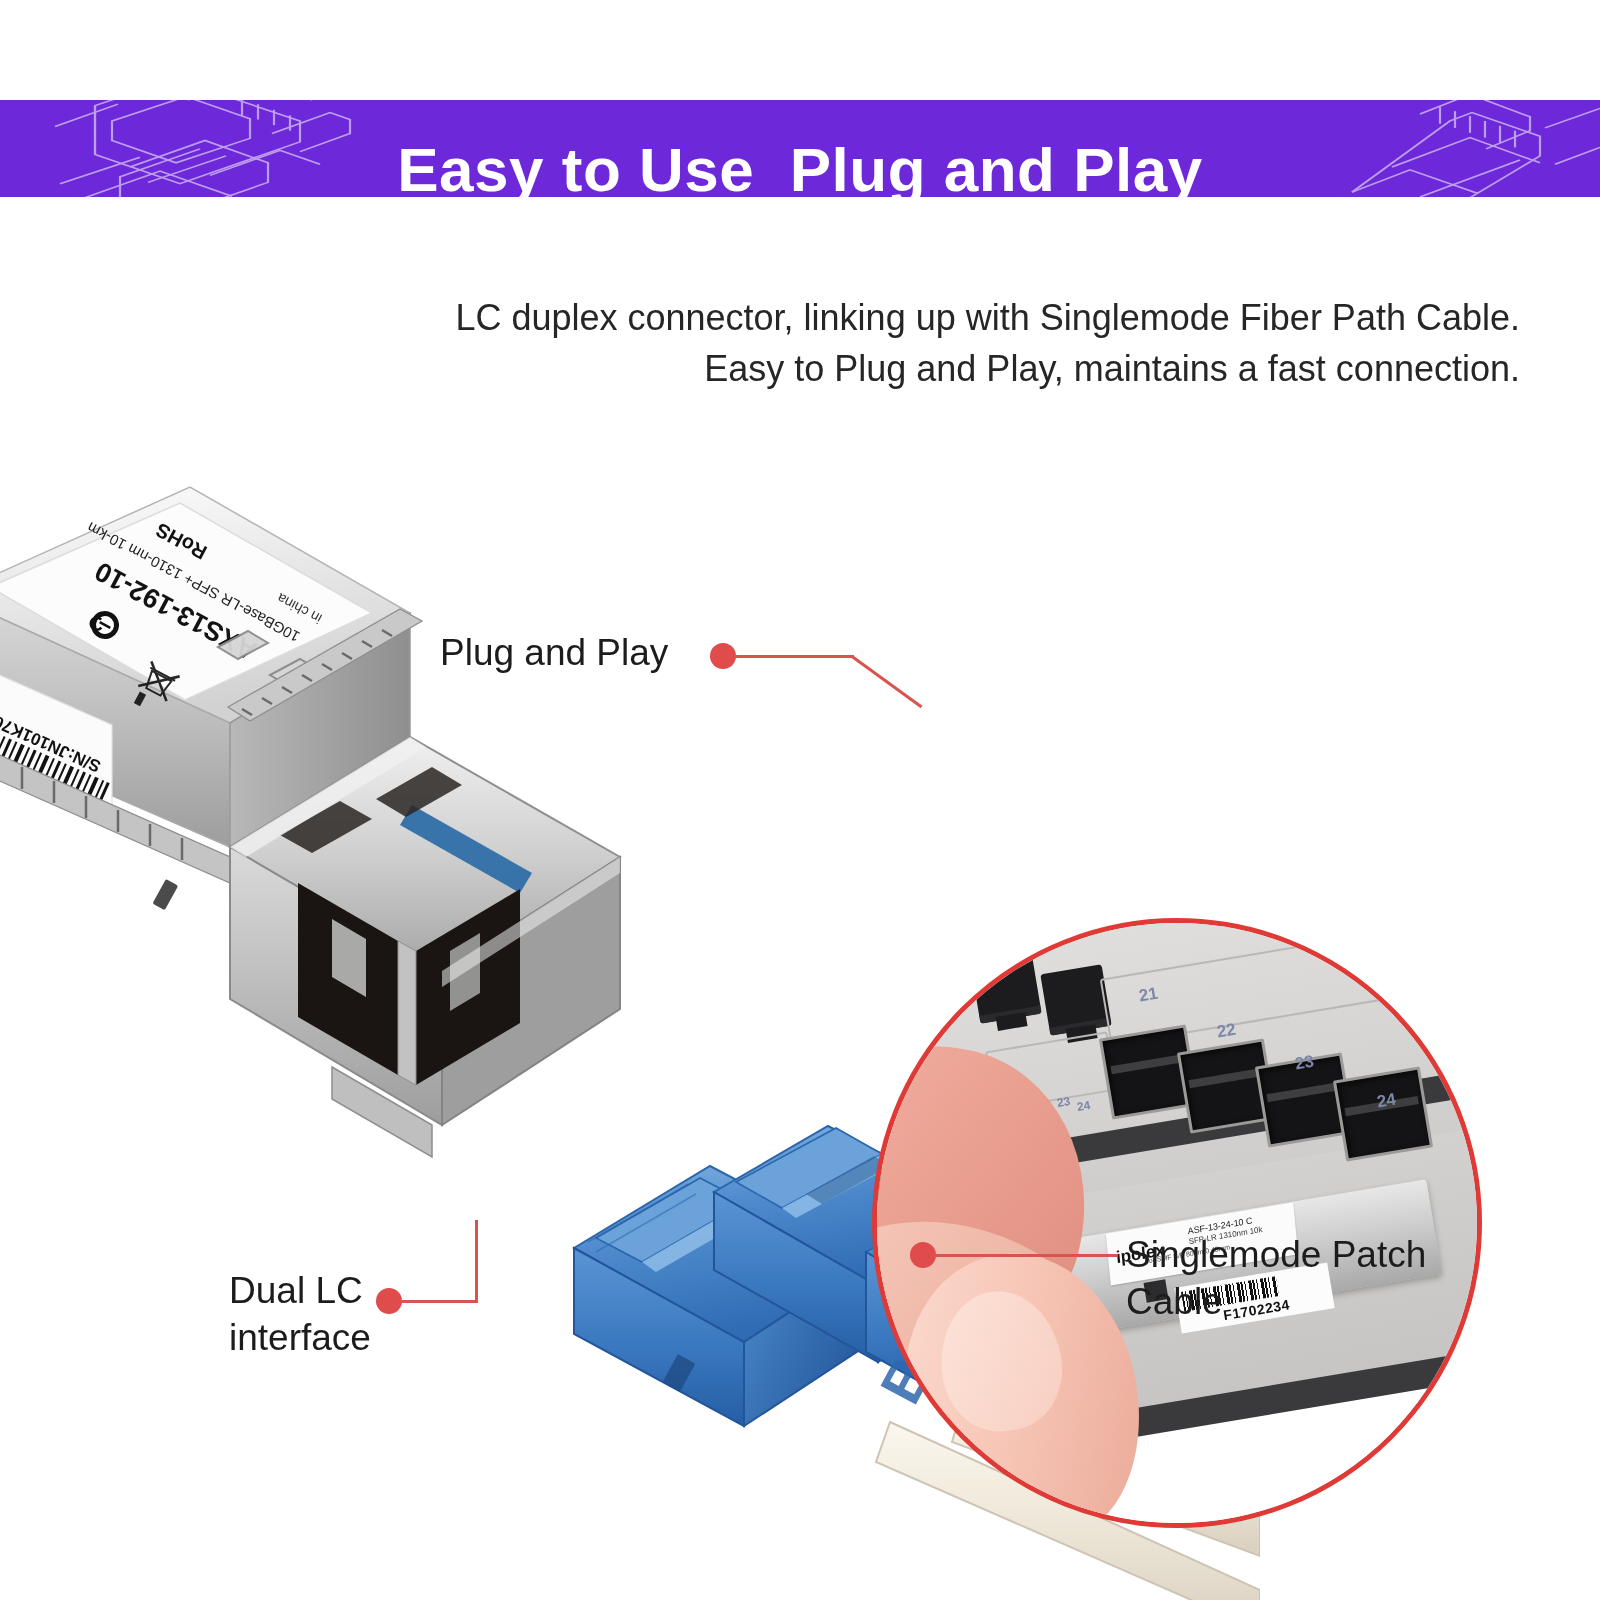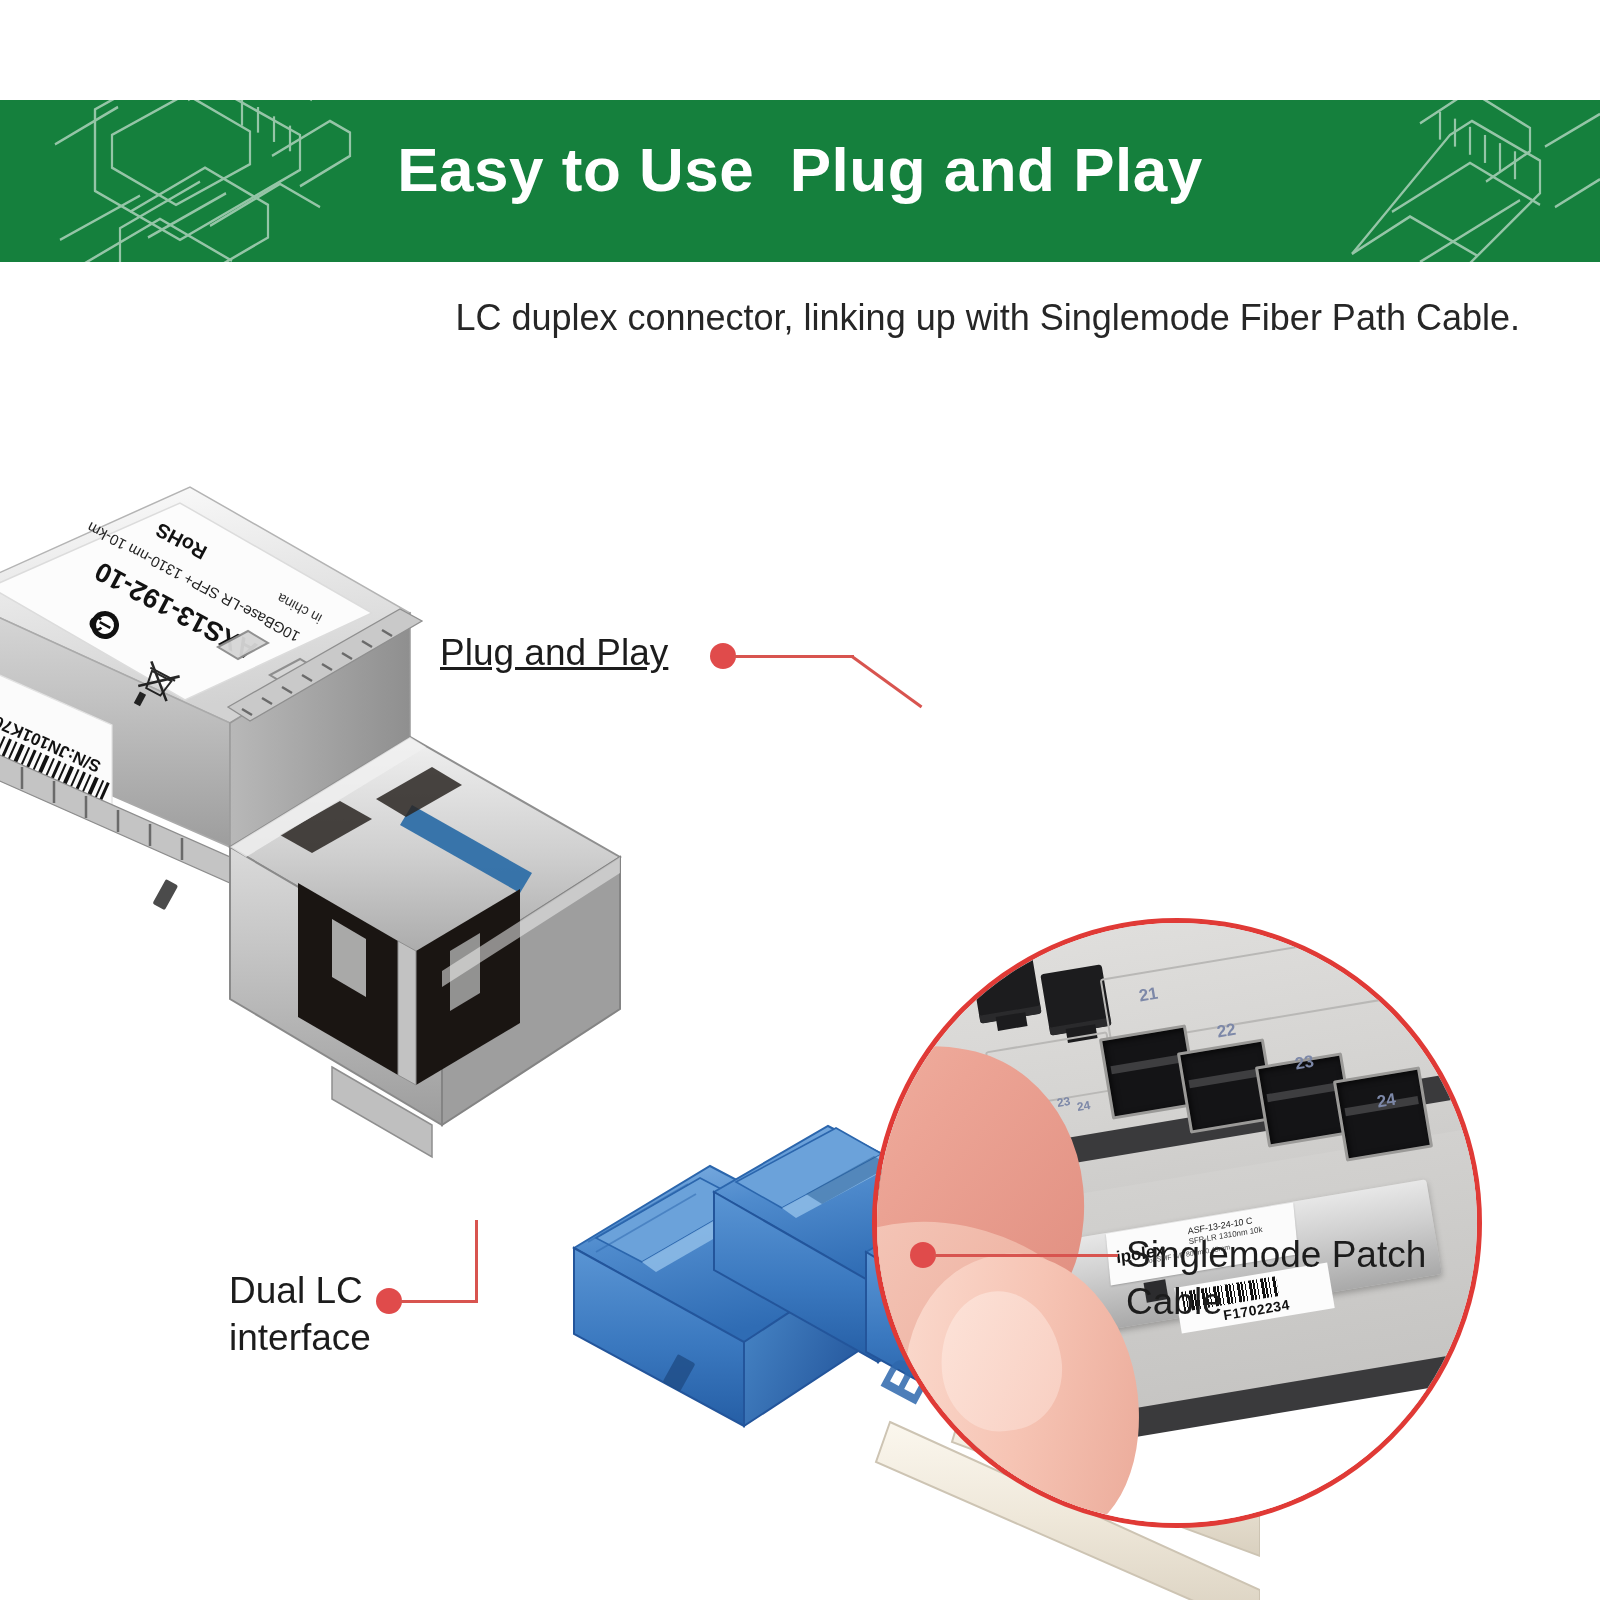--- a/index.html
+++ b/index.html
@@ -15,22 +15,22 @@
     overflow: hidden;
     font-family: "Liberation Sans", sans-serif;
   }
 
   
   .banner {
     position: absolute;
     left: 0;
     top: 100px;
     width: 1600px;
-    height: 162px;
-    background: #15803d;
+    height: 97px;
+    background: #6d28d9;
     overflow: hidden;
   }
   .banner-art {
     position: absolute;
     inset: 0;
     width: 100%;
     height: 100%;
     pointer-events: none;
   }
   .banner-title {
@@ -424,20 +424,21 @@
         <path d="M1545 40 L1600 12"></path>
         <path d="M1555 92 L1600 68"></path>
         <path d="M1420 139 L1520 86"></path>
       </g>
     </svg>
     <div class="banner-title">Easy to Use  Plug and Play</div>
   </div>
 
   <div class="subtitle">
     <div>LC duplex connector, linking up with Singlemode Fiber Path Cable.</div>
+    <div>Easy to Plug and Play, maintains a fast connection.</div>
   </div>
 
   <div class="photo-layer">
 
     <svg style="position:absolute;left:-20px;top:45px;" width="720" height="700" viewBox="0 0 720 700">
       <defs>
         <linearGradient id="metalTop" x1="0" y1="0" x2="0.25" y2="1">
           <stop offset="0%" stop-color="#fdfdfd"></stop>
           <stop offset="45%" stop-color="#e9e9e9"></stop>
           <stop offset="100%" stop-color="#d2d2d2"></stop>
@@ -697,21 +698,21 @@
           <span class="bc-text">F1702234</span>
         </div>
 
         <div class="finger-a"></div>
         <div class="finger-b"></div>
         <div class="thumb"></div>
         <div class="thumb-nail"></div>
       </div>
     </div>
 
-    <div class="callout-label" style="left:440px; top:200px;text-decoration:underline;">Plug and Play</div>
+    <div class="callout-label" style="left:440px; top:200px;">Plug and Play</div>
     <div class="callout-dot" style="left:710px; top:213px;"></div>
     <div class="cl-h" style="left:734px; top:225px; width:120px;"></div>
     <div class="cl-diag" style="left:852px; top:225px; width:86px; transform:rotate(36deg);"></div>
 
     <div class="callout-label" style="left:205px; top:838px;margin-left:24px;">
       <div>Dual LC</div>
       <div>interface</div>
     </div>
     <div class="callout-dot" style="left:376px; top:858px;"></div>
     <div class="cl-h" style="left:400px; top:870px; width:78px;"></div>

